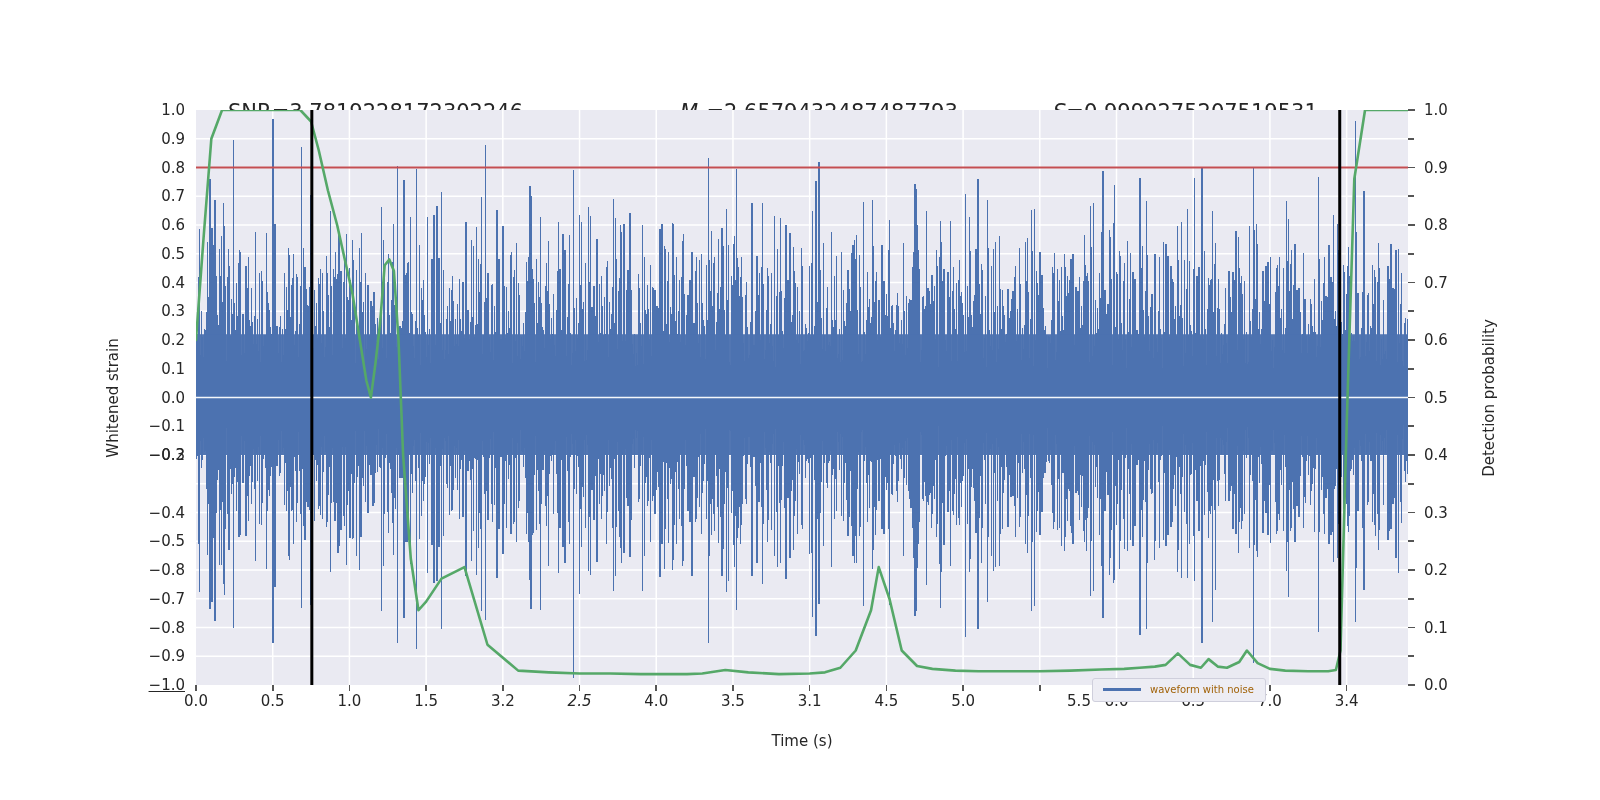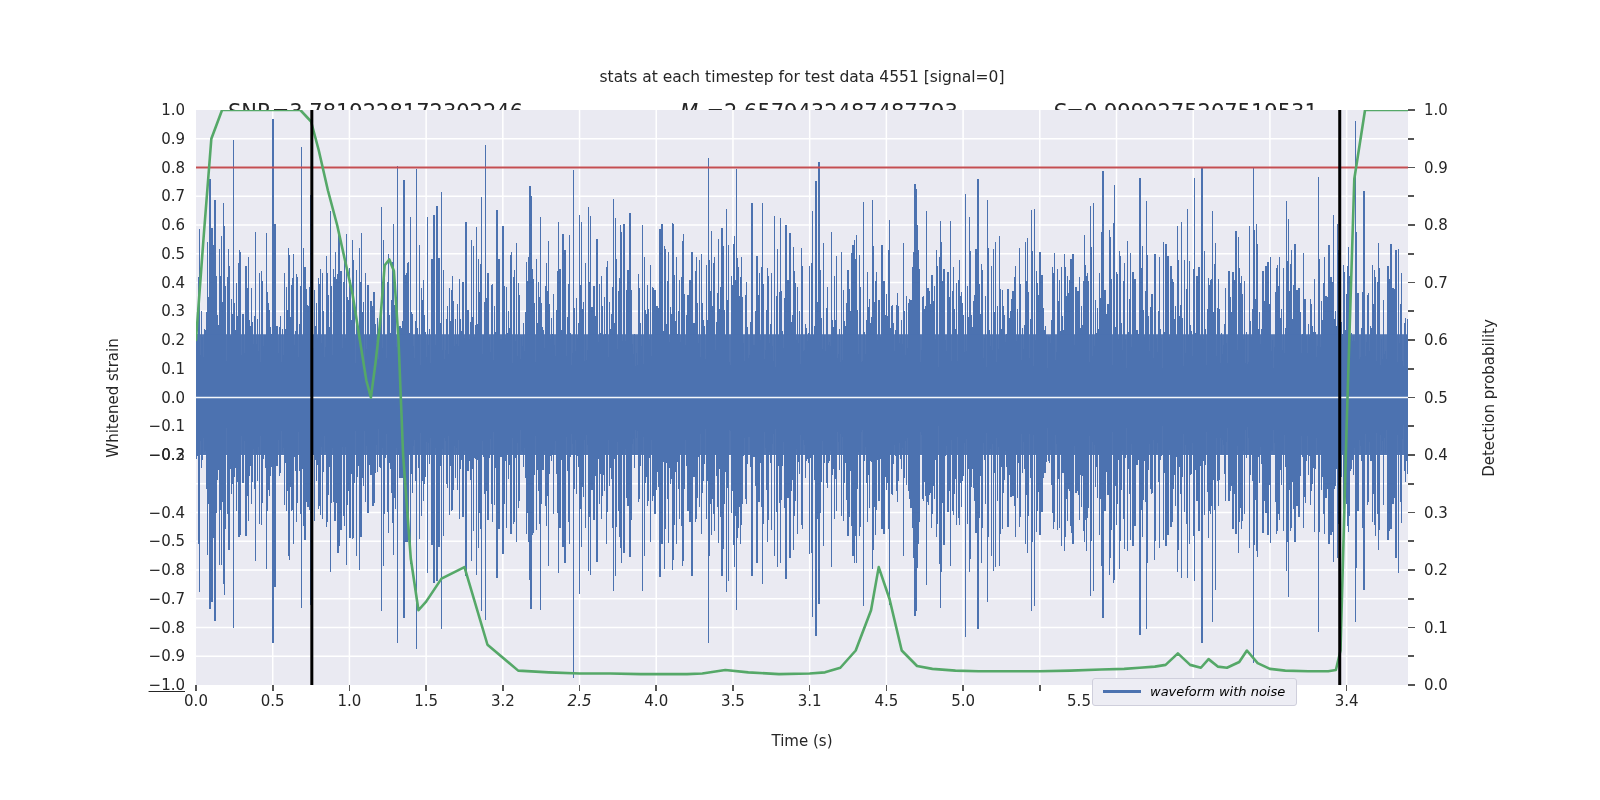--- a/index.html
+++ b/index.html
@@ -144,32 +144,30 @@
     align-items: center;
     gap: 9px;
   }
   #legend .swatch {
     width: 38px;
     height: 2.5px;
     background: #4C72B0;
     display: block;
   }
   #legend .legend-text {
-    font-size: 13px;
-    color: #000000;
-    white-space: nowrap;
-    font-style: italic;
+    font-size: 10px;
+    color: #a16207;
+    white-space: nowrap;
   }
 </style>
 </head>
 <body>
 
 <div id="figure">
 
-  <div id="chart-title">stats at each timestep for test data 4551 [signal=0]</div>
 
   <div class="annot" id="annot-snr"><span>SNR=</span><span>3.7819228172302246</span></div>
 
   <div class="annot" id="annot-mc"><span class="mathvar">M</span><span class="sub">c</span><span>=</span><span>2.6579432487487793</span></div>
 
   <div class="annot" id="annot-s"><span class="mathvar">S</span><span>=</span><span>0.9999275207519531</span></div>
 
   <div id="axes">
     <svg class="layer" id="svg-grid" preserveAspectRatio="none" viewBox="0 0 1212 575" width="1212" height="575">
         <line x1="0" x2="1212" y1="546.25" y2="546.25" stroke="#FFFFFF" stroke-width="1.5"></line>

